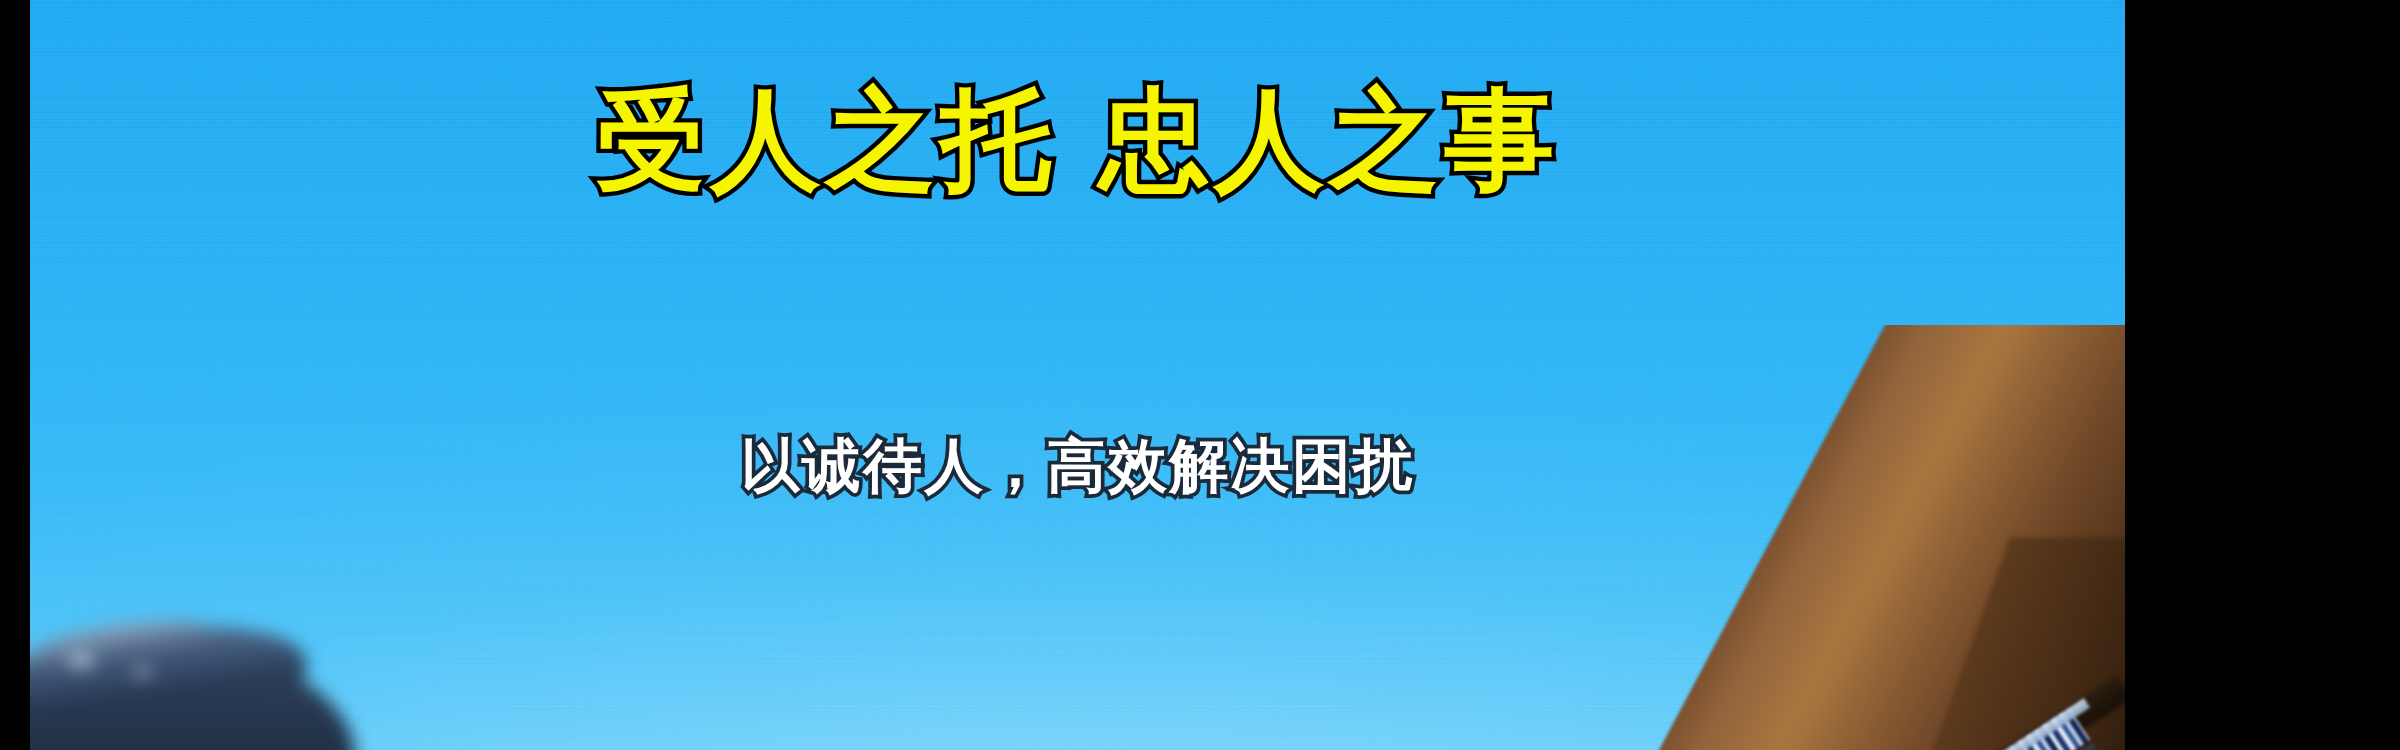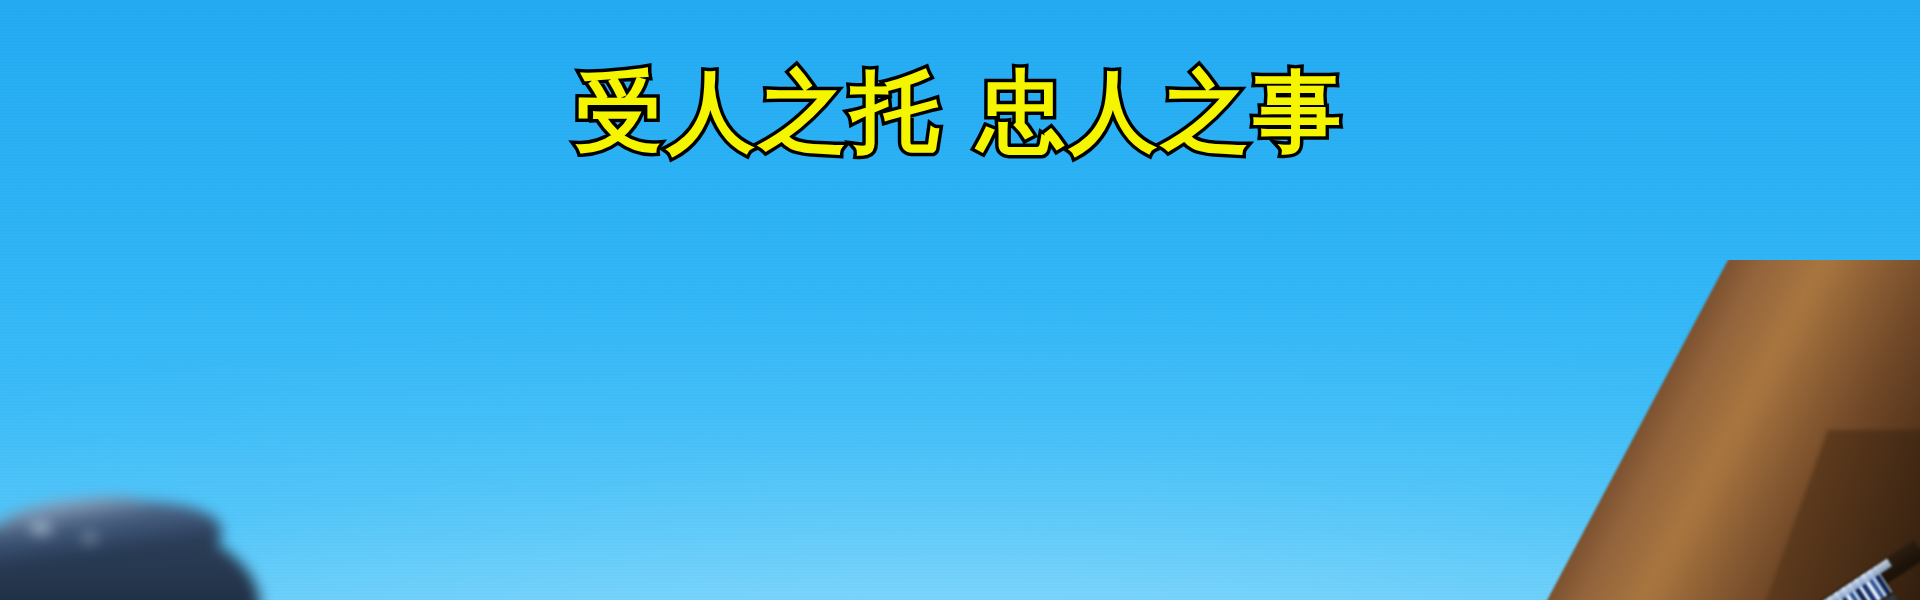--- a/index.html
+++ b/index.html
@@ -3,25 +3,26 @@
 <meta charset="utf-8">
 <title>Banner</title>
 <style>
   html, body {
     margin: 0;
     padding: 0;
     background: #000;
   }
   #stage {
     position: relative;
-    width: 1920px;
+    width: 1676px;
     height: 600px;
     overflow: hidden;
     font-family: "Liberation Sans", "DejaVu Sans", sans-serif;
     background: #2BB3F5;
+    margin-left: 24px;
   }
 
   
   .sky {
     position: absolute;
     inset: 0;
     background:
       linear-gradient(to bottom,
         #23ABF2 0%,
         #28AFF4 18%,
@@ -271,15 +272,16 @@
 
     <div class="tile-lip"></div>
     <div class="cornice"></div>
     <div class="cornice-edge"></div>
   </div>
 
   <div class="text-layer">
     <div class="headline">受人之托 忠人之事</div>
 
 
+    <div class="tagline">以诚待人，高效解决困扰</div>
   </div>
 
 </div>
 
 </body></html>

